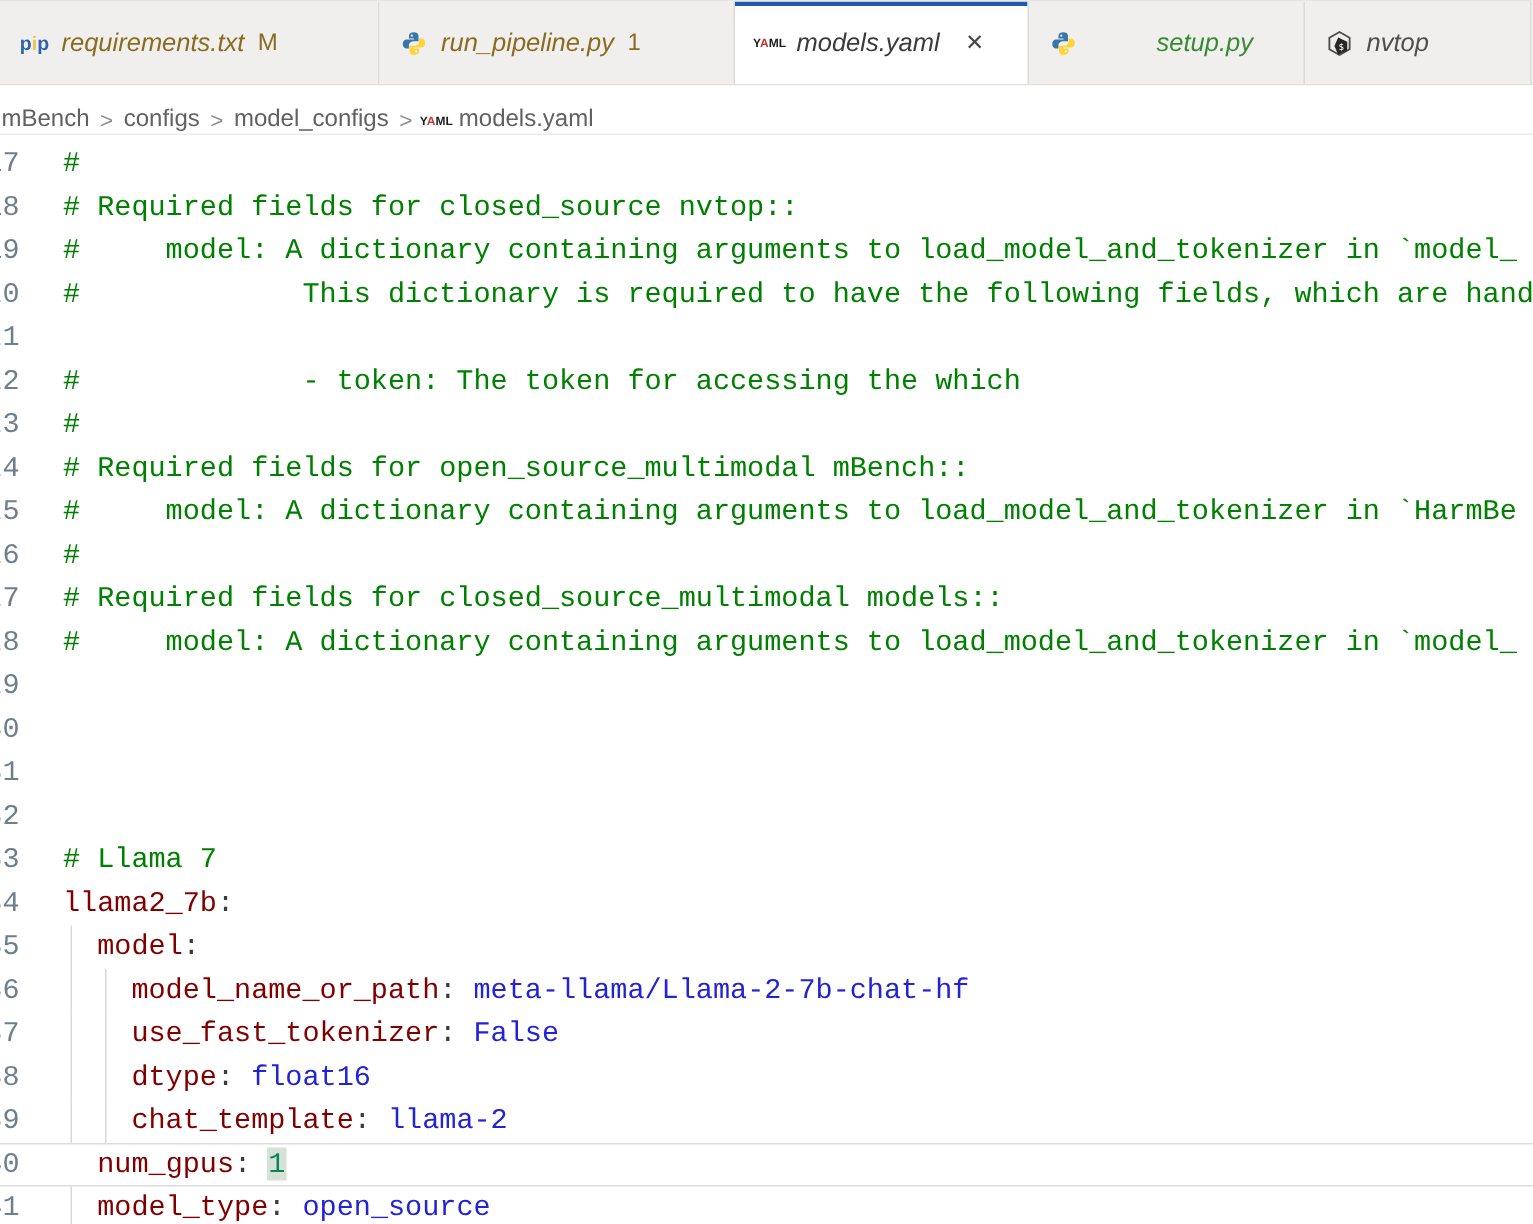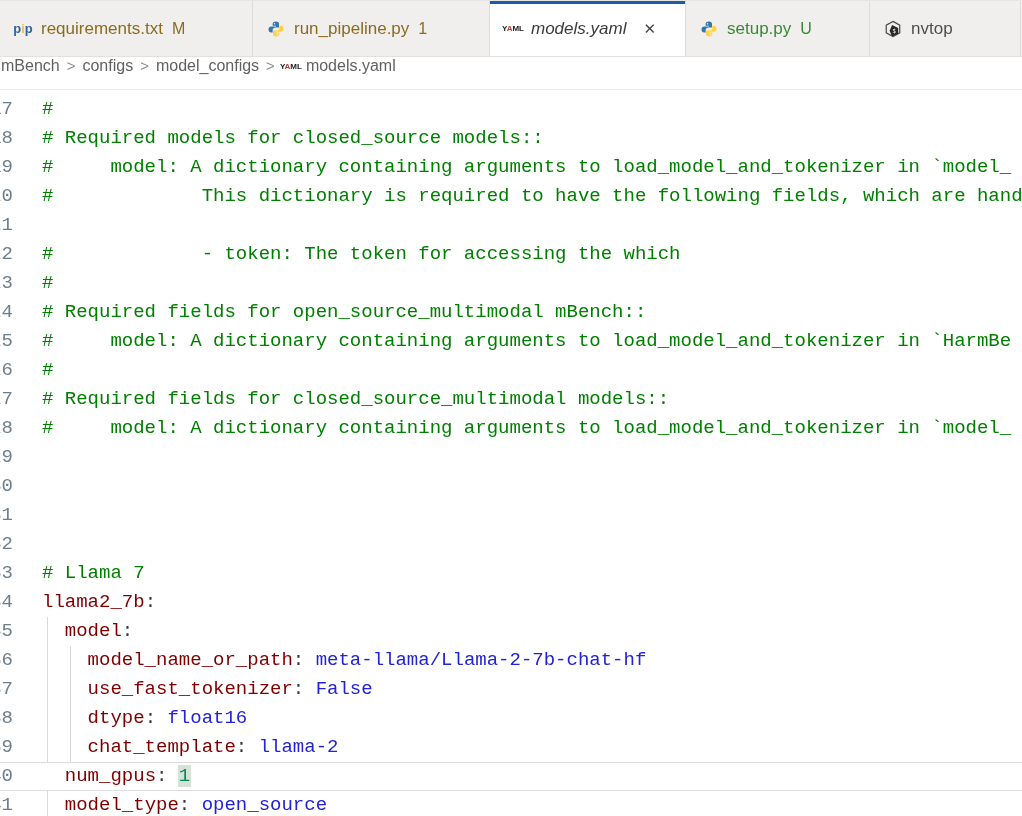--- a/index.html
+++ b/index.html
@@ -15,38 +15,38 @@
   }
   .tab{
     box-sizing:border-box;display:flex;align-items:center;gap:9px;
     padding:0 14px;border-right:1px solid #dddbda;background:#f1efee;
     font-size:17px;color:#616161;cursor:pointer;position:relative;white-space:nowrap;overflow:hidden;
   }
   .tab.active{background:#ffffff;}
   .tab.active::before{
     content:"";position:absolute;top:0;left:0;right:0;height:3px;background:var(--accent,#1e5aa8);
   }
-  .tlabel{color:#4f4f4f;}
+  .tlabel{color:#4f4f4f;font-style:italic;}
   .tab.active .tlabel{color:#3b3b3b;}
   .tlabel.preview{font-style:italic;}
   .tab.modified .tlabel,.tab.modified .marker{color:var(--modified,#8a6c1f);}
-  .tab.untracked .tlabel,.tab.untracked .marker{color:var(--untracked,#388a34);}
+  .tab.untracked .tlabel,.tab.untracked .marker{color:var(--untracked,#388a34);margin-left:44px;}
   .marker{font-size:16px;}
   .close{color:#474747;font-size:15px;margin-left:8px;line-height:1;}
   
   .ic{display:inline-flex;align-items:center;justify-content:center;width:18px;height:18px;flex:0 0 auto;}
   .ic-pip{font-weight:bold;font-size:13px;letter-spacing:0;color:#2d63a8;}
   .ic-pip i{font-style:normal;color:#f0c040;}
   .ic-pip b{color:#2d63a8;}
   .ic-yaml{flex-direction:row;font-family:"Liberation Sans",sans-serif;font-weight:bold;
            font-size:8px;line-height:7px;color:#1c1c1c;letter-spacing:0;}
   .ic-yaml em{font-style:normal;color:#c33a32;}
   
   .breadcrumb{
-    height:33px;display:flex;align-items:flex-start;background:#ffffff;
+    height:33px;display:flex;align-items:flex-end;background:#ffffff;
     font-size:16px;color:#616161;border-bottom:1px solid #ececec;box-sizing:border-box;
     padding-left:1px;white-space:nowrap;
   }
   .crumb{cursor:pointer;}
   .sep{margin:0 7px;color:#8c8c8c;font-size:15px;}
   .breadcrumb .ic{margin-right:6px;}
   
   .editor{
     position:relative;height:725px;overflow:hidden;background:#ffffff;padding-top:5px;
   }
@@ -128,21 +128,21 @@
     <span class="crumb">model_configs</span>
     <span class="sep">&gt;</span>
     <span class="ic ic-yaml">
       <span>Y<em>A</em></span>
       <span>ML</span>
     </span>
     <span class="crumb">models.yaml</span>
   </div>
 <div class="editor" id="editor">
     <div class="line"><span class="num">17</span><span class="s-cm">#</span></div>
-    <div class="line"><span class="num">18</span><span class="s-cm"># Required models for closed_source models::</span></div>
+    <div class="line"><span class="num">18</span><span class="s-cm"># Required fields for closed_source nvtop::</span></div>
     <div class="line"><span class="num">19</span><span class="s-cm">#     model: A dictionary containing arguments to load_model_and_tokenizer in `model_</span></div>
     <div class="line"><span class="num">20</span><span class="s-cm">#             This dictionary is required to have the following fields, which are hand</span></div>
     <div class="line"><span class="num">21</span></div>
     <div class="line"><span class="num">22</span><span class="s-cm">#             - token: The token for accessing the which</span></div>
     <div class="line"><span class="num">23</span><span class="s-cm">#</span></div>
     <div class="line"><span class="num">24</span><span class="s-cm"># Required fields for open_source_multimodal mBench::</span></div>
     <div class="line"><span class="num">25</span><span class="s-cm">#     model: A dictionary containing arguments to load_model_and_tokenizer in `HarmBe</span></div>
     <div class="line"><span class="num">26</span><span class="s-cm">#</span></div>
     <div class="line"><span class="num">27</span><span class="s-cm"># Required fields for closed_source_multimodal models::</span></div>
     <div class="line"><span class="num">28</span><span class="s-cm">#     model: A dictionary containing arguments to load_model_and_tokenizer in `model_</span></div>

